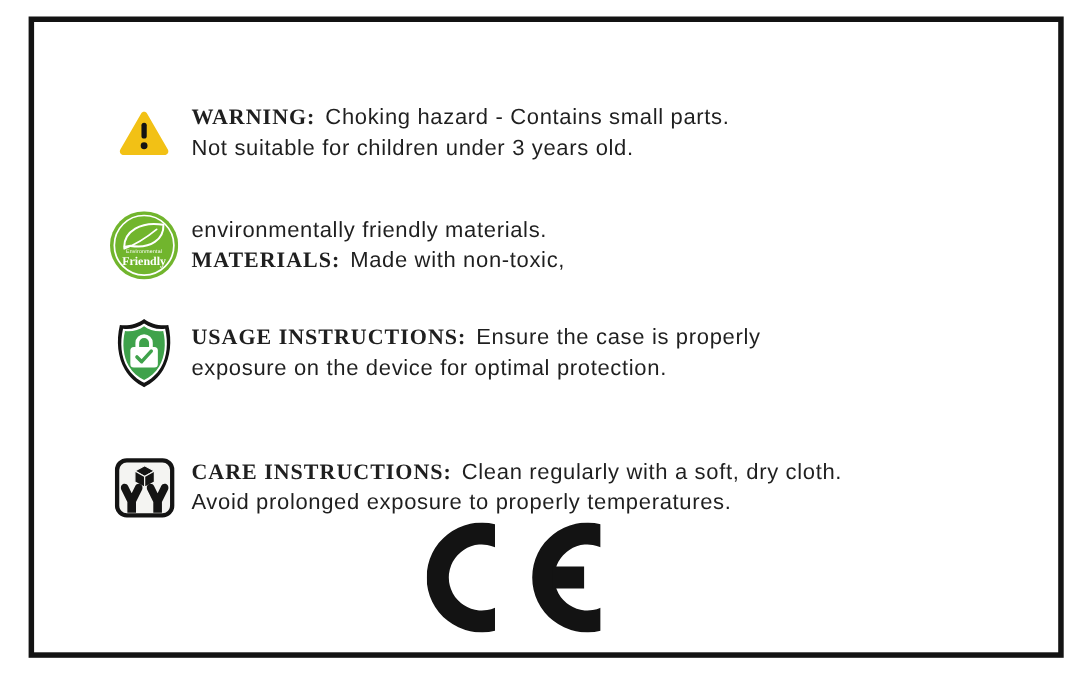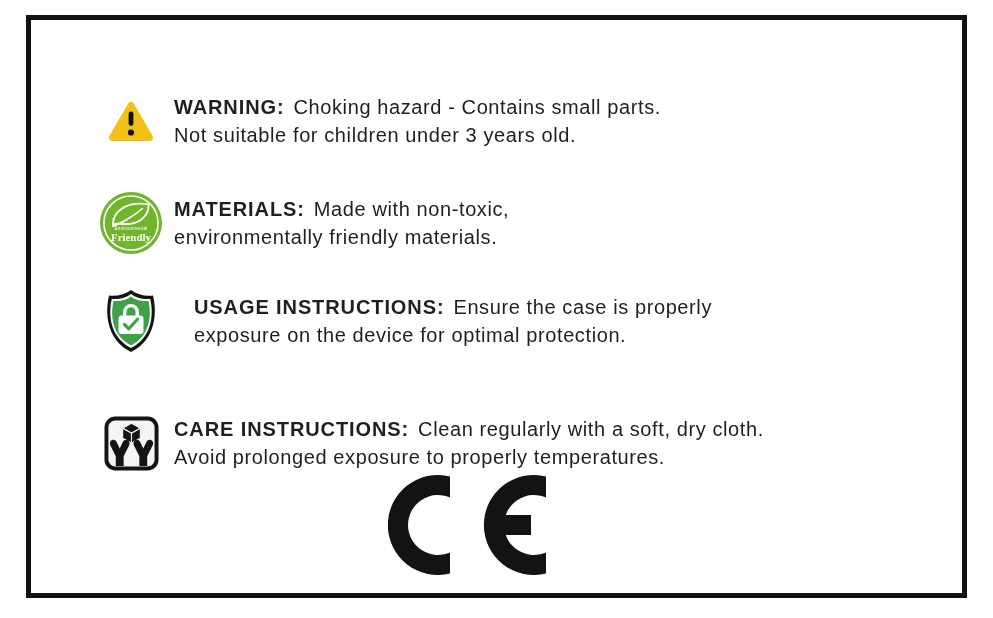--- a/index.html
+++ b/index.html
@@ -14,24 +14,24 @@
   .row{
     position:absolute;left:100px;height:64px;display:flex;align-items:center;
   }
   .icon-cell{
     width:62px;display:flex;justify-content:center;flex:0 0 62px;
   }
   .text-cell{
     margin-left:12px;white-space:nowrap;color:#1f1f1f;
     font-size:20px;line-height:28px;letter-spacing:0.6px;
   }
-  .lbl{font-weight:bold;letter-spacing:0.9px;margin-right:9px;}
+  .lbl{font-weight:bold;letter-spacing:0.9px;margin-right:9px;font-family:Liberation Serif, serif;}
   .row-warning{top:89px;}
   .row-materials{top:191px;}
-  .row-usage{top:289px;gap:20px;}
+  .row-usage{top:289px;}
   .row-care{top:411px;}
   .ce{position:absolute;left:388px;top:475px;width:158px;height:100px;}
   svg{display:block;}
   .eco-small{font-size:4.6px;letter-spacing:0.2px;font-family:"Liberation Sans",sans-serif;}
   .eco-big{font-size:10.5px;font-weight:bold;font-family:"Liberation Serif",serif;}
 </style>
 </head>
 <body>
 
 <div class="frame"></div>
@@ -55,22 +55,22 @@
     <svg width="62" height="62" viewBox="0 0 60 60" aria-hidden="true">
       <circle cx="30" cy="30" r="30" fill="#71B52D"></circle>
       <circle cx="30" cy="30" r="26.2" fill="none" stroke="#ffffff" stroke-width="1.5"></circle>
       <path d="M12.5,31.5 C12.5,18 27,8.5 47,12 C47.5,24.5 36,33.5 18,30.5 Z" fill="none" stroke="#ffffff" stroke-width="1.8" stroke-linejoin="round"></path>
       <path d="M12.5,33 C21,30 30,25 41,16" fill="none" stroke="#ffffff" stroke-width="1.6" stroke-linecap="round"></path>
       <text x="30" y="37" text-anchor="middle" fill="#ffffff" class="eco-small">Environmental</text>
       <text x="30" y="47.5" text-anchor="middle" fill="#ffffff" class="eco-big">Friendly</text>
     </svg>
   </div>
   <div class="text-cell">
+    <div>environmentally friendly materials.</div>
     <div><span class="lbl">MATERIALS:</span><span>Made with non-toxic,</span></div>
-    <div>environmentally friendly materials.</div>
   </div>
 </div>
 
 <div class="row row-usage">
   <div class="icon-cell">
     <svg width="58" height="64" viewBox="0 0 58 64" aria-hidden="true">
       <path d="M29,1 C35,5.5 43,7.5 51,6.5 C54.5,21 53,36 46.5,47 C42,54.5 36,59.5 29,63 C22,59.5 16,54.5 11.5,47 C5,36 3.5,21 7,6.5 C15,7.5 23,5.5 29,1 Z" fill="#141414"></path>
       <path d="M29,1 C35,5.5 43,7.5 51,6.5 C54.5,21 53,36 46.5,47 C42,54.5 36,59.5 29,63 C22,59.5 16,54.5 11.5,47 C5,36 3.5,21 7,6.5 C15,7.5 23,5.5 29,1 Z" fill="#ffffff" transform="translate(29,32) scale(0.87) translate(-29,-32)"></path>
       <path d="M29,1 C35,5.5 43,7.5 51,6.5 C54.5,21 53,36 46.5,47 C42,54.5 36,59.5 29,63 C22,59.5 16,54.5 11.5,47 C5,36 3.5,21 7,6.5 C15,7.5 23,5.5 29,1 Z" fill="#3FA24B" transform="translate(29,32) scale(0.79) translate(-29,-32)"></path>
       <path d="M22.8,27 L22.8,22.8 A6.2,6.2 0 0 1 35.2,22.8 L35.2,27" fill="none" stroke="#ffffff" stroke-width="3.4"></path>

